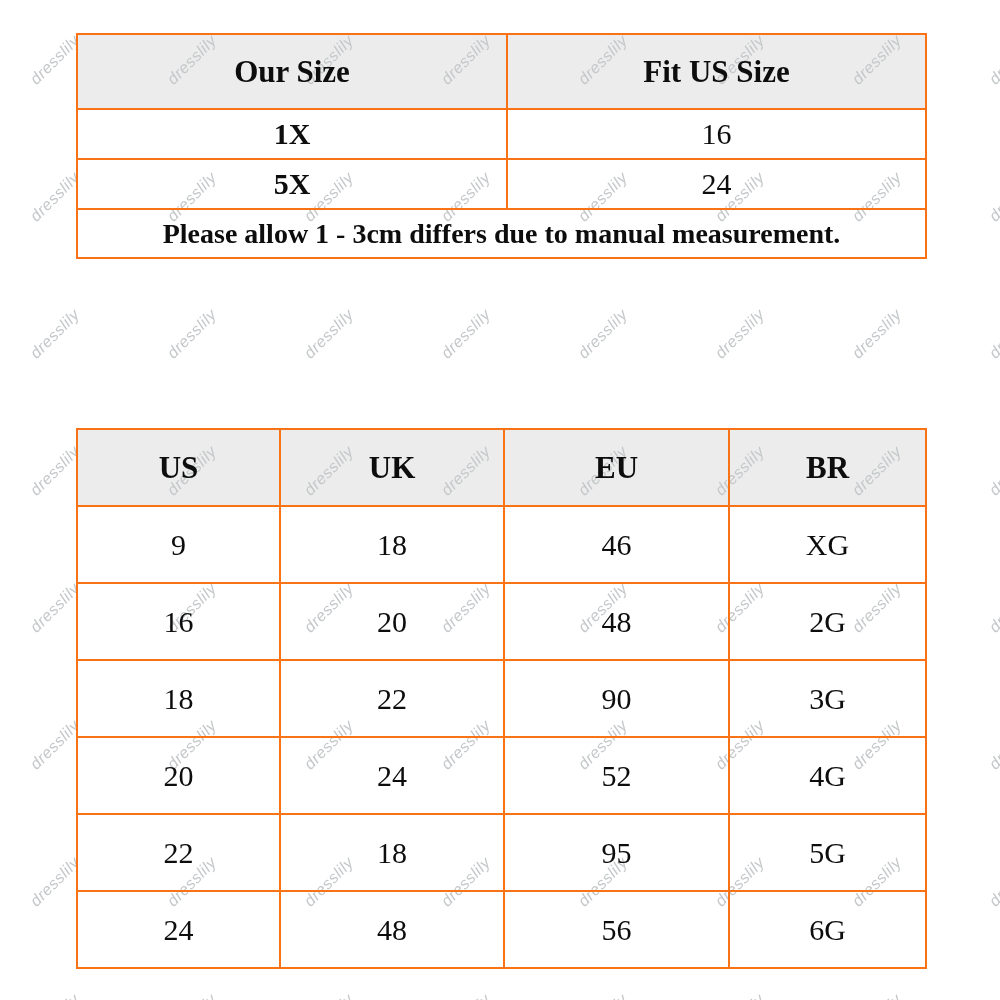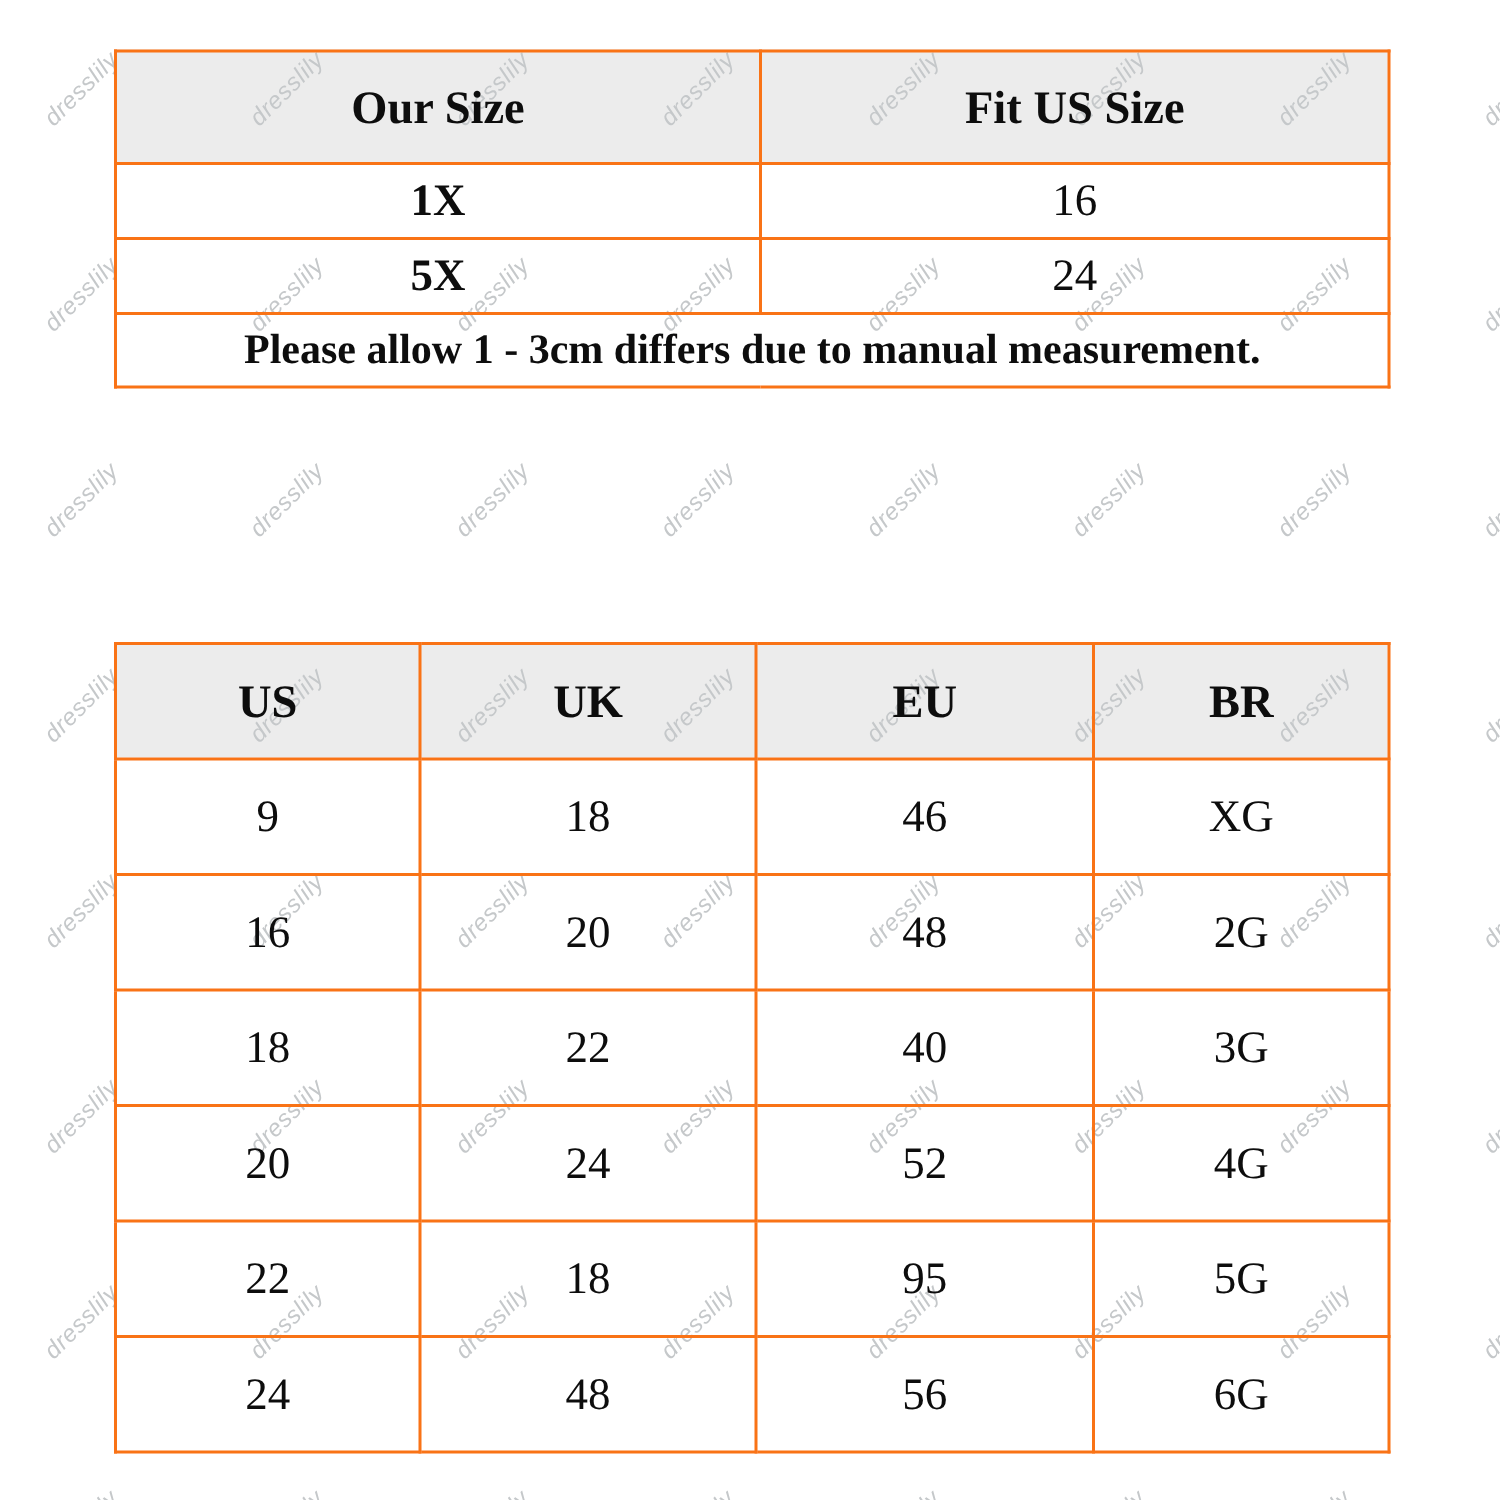--- a/index.html
+++ b/index.html
@@ -171,21 +171,21 @@
     </tr>
     <tr class="drow">
       <td>16</td>
       <td>20</td>
       <td>48</td>
       <td>2G</td>
     </tr>
     <tr class="drow">
       <td>18</td>
       <td>22</td>
-      <td>40</td>
+      <td>90</td>
       <td>3G</td>
     </tr>
     <tr class="drow">
       <td>20</td>
       <td>24</td>
       <td>52</td>
       <td>4G</td>
     </tr>
     <tr class="drow">
       <td>22</td>

